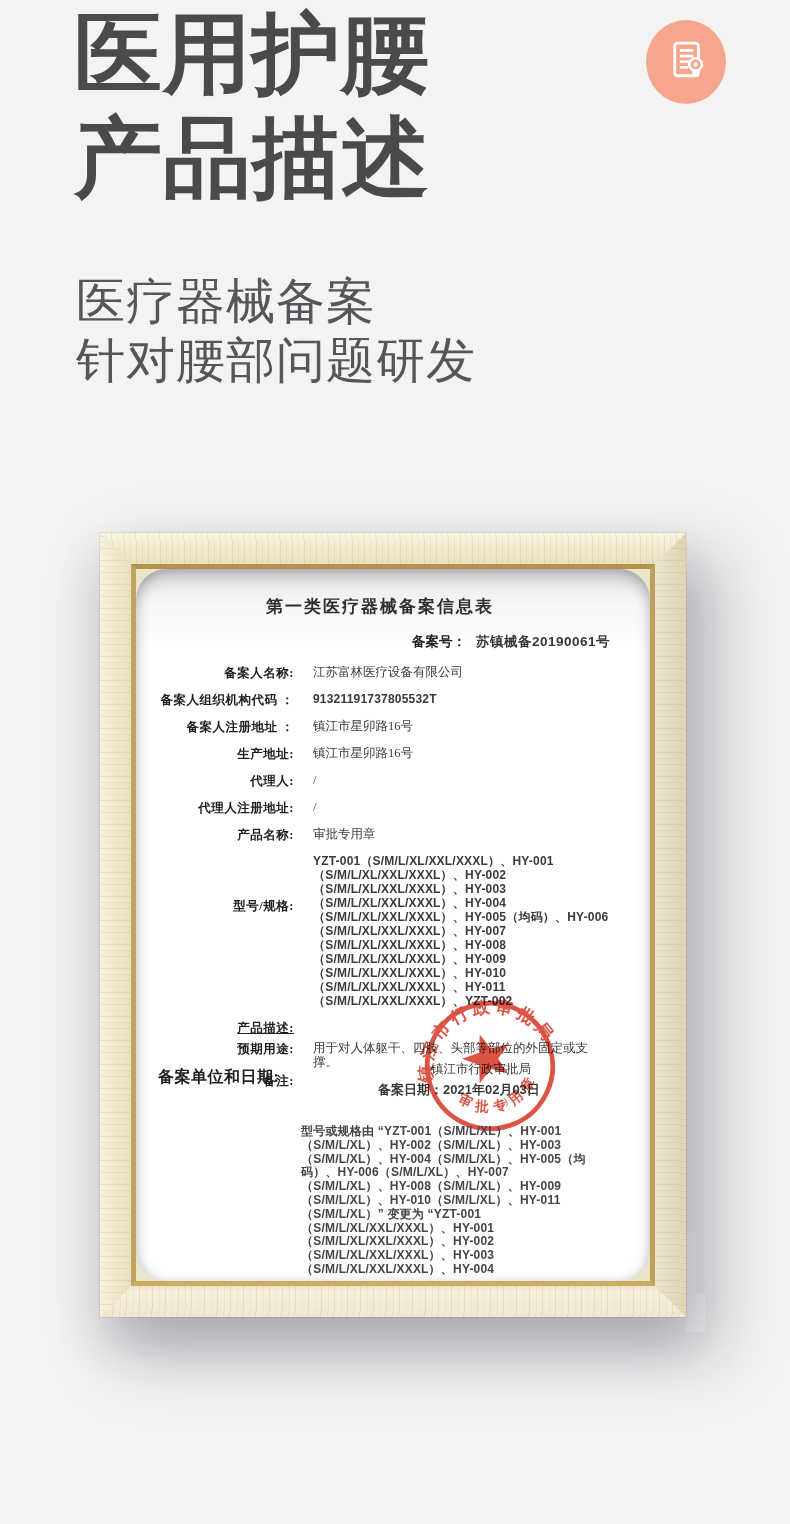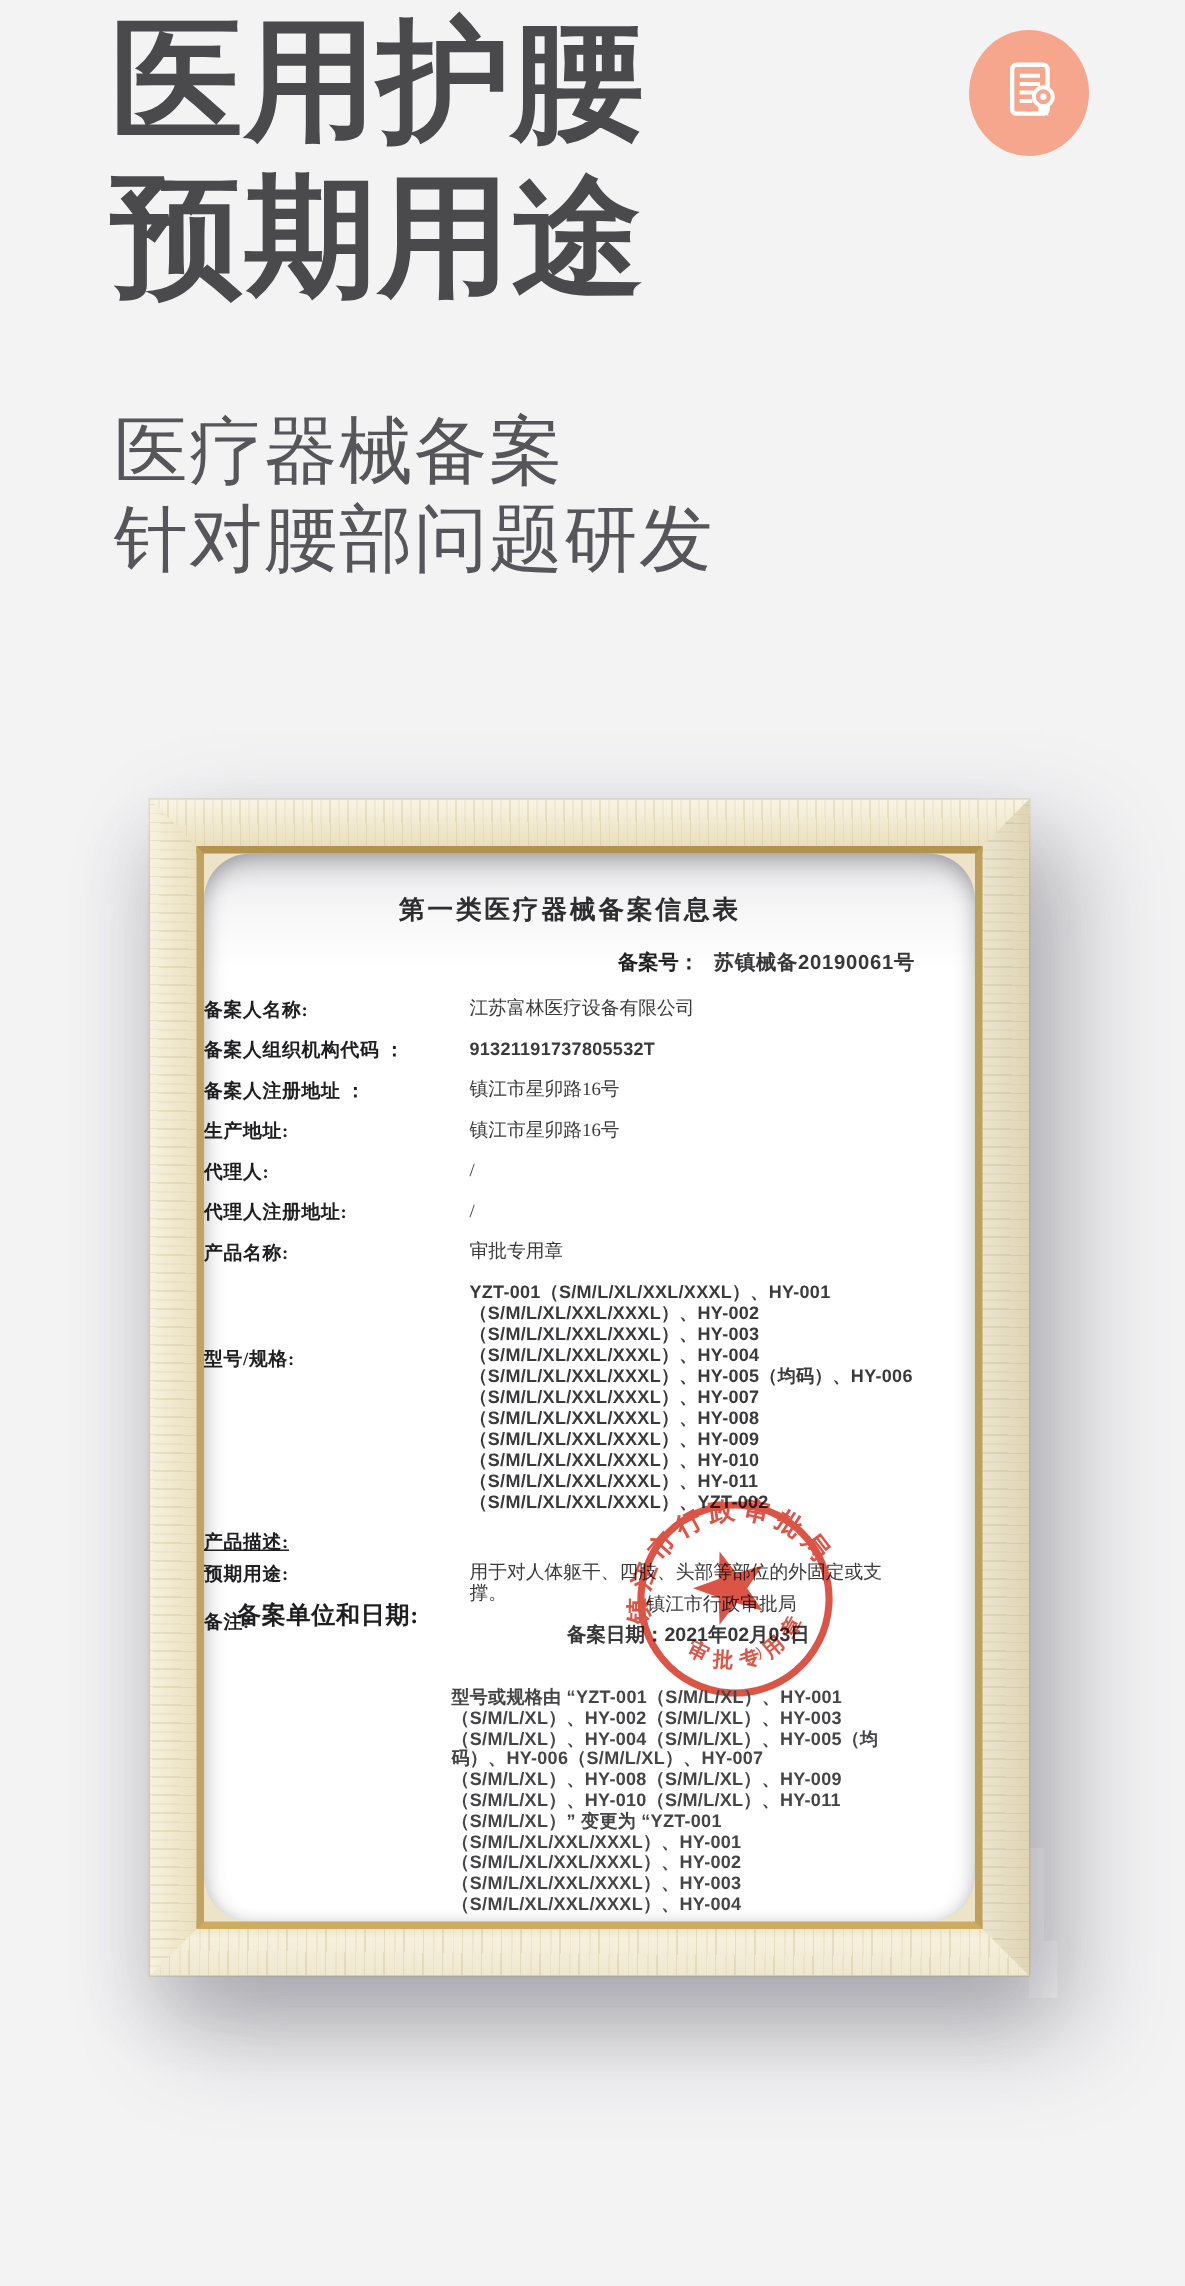--- a/index.html
+++ b/index.html
@@ -84,21 +84,21 @@
   }
   .record-no{
     position:absolute;top:64px;left:276px;
     font-family:"Liberation Serif","DejaVu Serif",serif;font-size:13.5px;
   }
   .record-no .lbl{font-weight:700;color:#222;}
   .record-no .num{font-family:"Liberation Sans",sans-serif;font-weight:700;margin-left:10px;letter-spacing:.5px;}
   .rows{position:absolute;left:0;top:92px;width:480px;
     font-family:"Liberation Serif","DejaVu Serif",serif;font-size:12.5px;}
   .row{display:flex;align-items:flex-start;min-height:27px;}
-  .row .lbl{width:158px;font-weight:700;color:#1f1f21;flex:none;padding-top:4px;letter-spacing:.5px;}
+  .row .lbl{width:158px;text-align:right;font-weight:700;color:#1f1f21;flex:none;padding-top:4px;letter-spacing:.5px;}
   .row .val{margin-left:19px;width:296px;padding-top:4px;line-height:14px;color:#3a3a3c;}
   .row.tall .lbl{padding-top:48px;}
   .row.mid .lbl{padding-top:12px;text-decoration:underline;}
   .val-sans{font-family:"Liberation Sans","DejaVu Sans",sans-serif;font-weight:600;font-size:12px;letter-spacing:.2px;}
   
   .filing-label{position:absolute;left:22px;top:498px;
     font-family:"Liberation Serif","DejaVu Serif",serif;
     font-size:16px;font-weight:700;color:#1f1f21;letter-spacing:.5px;}
   .filing-unit{position:absolute;left:295px;top:492px;
     font-family:"Liberation Serif","DejaVu Serif",serif;font-size:12.5px;color:#3a3a3c;}
@@ -113,21 +113,21 @@
     position:absolute;left:165px;top:556px;width:296px;
     font-family:"Liberation Sans","DejaVu Sans",sans-serif;
     font-size:12px;line-height:13.8px;font-weight:700;color:#454547;letter-spacing:.2px;
   }
 </style>
 </head>
 <body>
 
 <div class="hero-title">
   <div>医用护腰</div>
-  <div>预期用途</div>
+  <div>产品描述</div>
 </div>
 <div class="hero-sub">
   <div>医疗器械备案</div>
   <div>针对腰部问题研发</div>
 </div>
 <div class="badge" style="background:#f6a68d">
   <span>
     <svg viewBox="0 0 48 48" fill="none">
       <rect x="14" y="9" width="21" height="29" rx="2.6" stroke="#ffffff" stroke-width="2.6"></rect>
       <line x1="18.5" y1="15.5" x2="30.5" y2="15.5" stroke="#ffffff" stroke-width="2.4"></line>

